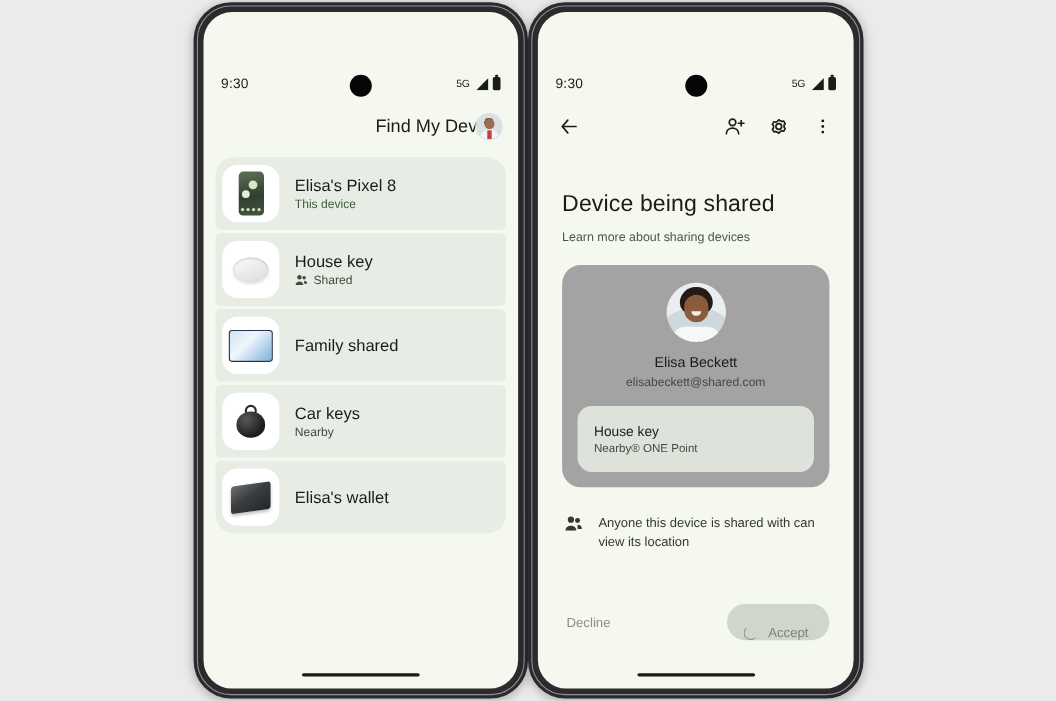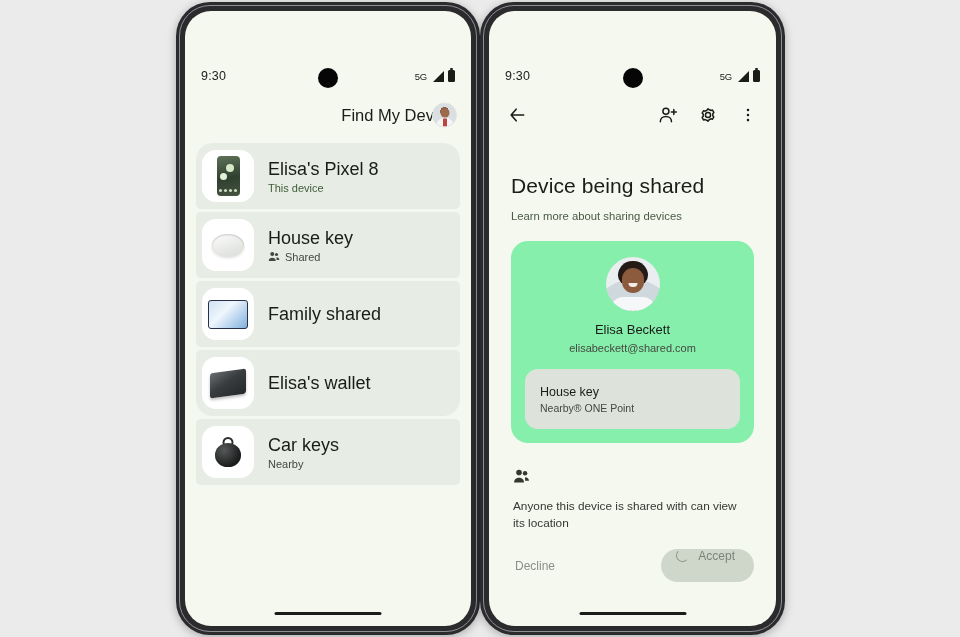--- a/index.html
+++ b/index.html
@@ -95,21 +95,21 @@
   .dev-row.first { border-radius: 17px 17px 5px 5px; }
   .dev-row.mid   { border-radius: 5px; margin-top:3px; }
   .dev-row.last  { border-radius: 5px 5px 17px 17px; margin-top:3px; }
 
   .thumb {
     width:52px;height:52px;border-radius:14px;background:#ffffff;
     display:flex;align-items:center;justify-content:center;flex:0 0 auto;
     overflow:hidden;
   }
   .dev-text { display:flex; flex-direction:column; gap:2px; min-width:0;}
-  .dev-name { font-size:18px; color:#1a1c18; white-space:nowrap;}
+  .dev-name { font-size:15px; color:#1a1c18; white-space:nowrap;}
   .dev-sub  { font-size:11px; color:#45493f; display:flex; align-items:center; gap:5px;}
   .dev-sub.green { color:#3f5c3a; }
 
   
   .art-phone{width:23px;height:40px;border-radius:4px;background:linear-gradient(170deg,#5e7257 0%,#2f4030 55%,#45543f 100%);position:relative;}
   .art-phone .c1{position:absolute;left:9px;top:8px;width:8px;height:8px;border-radius:50%;background:#d7e8c8;}
   .art-phone .c2{position:absolute;left:3px;top:17px;width:7px;height:7px;border-radius:50%;background:#e3efd6;}
   .art-phone .dock{position:absolute;left:2.5px;bottom:4px;display:flex;gap:1.6px;}
   .art-phone .dock i{width:3.4px;height:3.4px;border-radius:50%;background:#cfe0c2;display:block;}
 
@@ -128,21 +128,21 @@
   .topbar-r .spacer{flex:1;}
   .topbar-r .grp{display:flex;align-items:center;gap:14px;}
 
   .r-body{padding:0 22px;}
   .r-title{font-size:21px;color:#1a1c18;margin-top:37px;letter-spacing:.1px;}
   .r-desc{font-size:12.3px;color:#34382f;line-height:1.42;margin-top:14px;}
   .r-link{font-size:11.3px;color:#4a5a45;margin-top:12px;cursor:pointer;}
 
   .share-card{
     margin-top:19px;
-    background:#86efac;
+    background:#a3a3a3;
     border-radius:17px;
     padding:16px 14px 14px 14px;
     display:flex;flex-direction:column;align-items:center;
   }
   .big-avatar{
     width:54px;height:54px;border-radius:50%;
     background:radial-gradient(circle at 50% 120%, #cfd8dd 0 60%, #eaeef0 61% 100%);
     position:relative;overflow:hidden;
   }
   .big-avatar .hair{position:absolute;left:50%;top:4px;transform:translateX(-50%);width:30px;height:24px;border-radius:15px 15px 10px 10px;background:#241a16;}
@@ -160,35 +160,35 @@
     height:60px;display:flex;align-items:center;
     padding:0 15px;
   }
   .dev-chip .txt{display:flex;flex-direction:column;gap:3px;}
   .chip-name{font-size:12.5px;color:#1a1c18;}
   .chip-sub{font-size:10.5px;color:#45493f;}
   .dev-chip .art{margin-left:auto;}
 
   .note{
     display:flex;gap:14px;align-items:flex-start;
-    margin-top:24px;padding:0 6px 0 2px;flex-direction:column;
+    margin-top:24px;padding:0 6px 0 2px;
   }
   .note-text{font-size:11.8px;color:#34382f;line-height:1.45;}
 
   .actions{
     position:absolute;left:0;right:0;bottom:44px;
     display:flex;align-items:center;padding:0 22px;
   }
   .btn-decline{
     font-size:12px;color:#8b8f88;background:none;border:none;
     padding:8px 4px;cursor:pointer;font-family:inherit;
   }
   .btn-accept{
     margin-left:auto;
-    display:flex;align-items:flex-start;gap:9px;
+    display:flex;align-items:flex-end;gap:9px;
     background:#cfd6ca;color:#7c8379;
     border:none;border-radius:18px;
     height:33px;padding:0 19px 0 15px;
     font-size:12px;cursor:pointer;font-family:inherit;
   }
   .spinner{
     width:13px;height:13px;border-radius:50%;
     border:1.8px solid #8c9388;border-top-color:transparent;border-right-color:transparent;
     display:block;
   }
@@ -267,39 +267,39 @@
 
         <div class="dev-row mid">
           <span class="thumb">
               <span class="art-tablet"></span>
             </span>
           <span class="dev-text">
             <span class="dev-name">Family shared</span>
           </span>
         </div>
 
+        <div class="dev-row mid">
+          <span class="thumb">
+            <span class="art-tag">
+                <span class="loop"></span>
+                <span class="body"></span>
+              </span>
+          </span>
+          <span class="dev-text">
+            <span class="dev-name">Car keys</span>
+            <span class="dev-sub">Nearby</span>
+          </span>
+        </div>
+
         <div class="dev-row last">
           <span class="thumb">
               <span class="art-wallet"></span>
             </span>
           <span class="dev-text">
             <span class="dev-name">Elisa's wallet</span>
-          </span>
-        </div>
-
-        <div class="dev-row mid">
-          <span class="thumb">
-            <span class="art-tag">
-                <span class="loop"></span>
-                <span class="body"></span>
-              </span>
-          </span>
-          <span class="dev-text">
-            <span class="dev-name">Car keys</span>
-            <span class="dev-sub">Nearby</span>
           </span>
         </div>
 
       </div>
 
       <div class="navbar"></div>
     </div>
   </div>
 
   <div class="phone phone-right">

